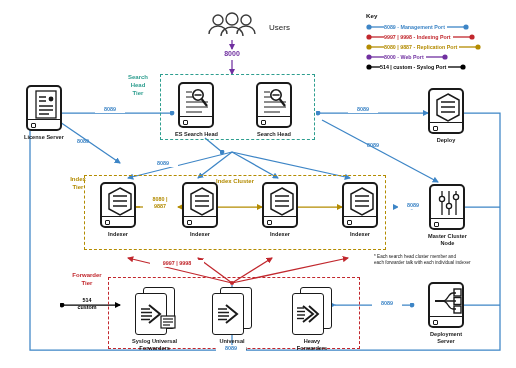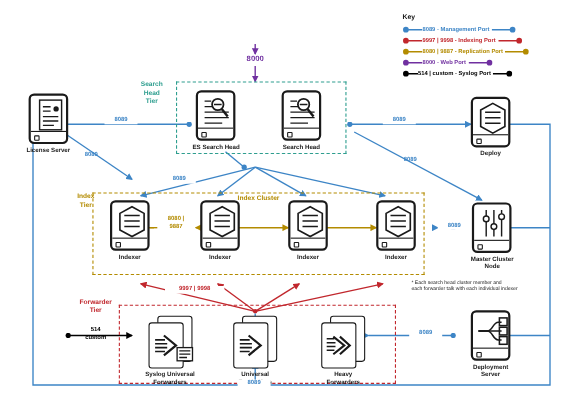--- a/index.html
+++ b/index.html
@@ -122,20 +122,33 @@
 
   <div class="tierbox" style="left:84px;top:175px;width:302px;height:75px;border:1.3px dashed #b38b00;"></div>
   <div class="tierlbl" style="left:195px;top:178px;width:80px;color:#b38b00;">Index Cluster</div>
   <div class="tierlbl" style="left:62px;top:176px;width:32px;color:#b38b00;">Index
 Tier</div>
 
   <div class="tierbox" style="left:108px;top:277px;width:252px;height:72px;border:1.3px dashed #c1272d;"></div>
   <div class="tierlbl" style="left:64px;top:272px;width:46px;color:#c1272d;">Forwarder
 Tier</div>
 
+  <div class="users">
+    <svg width="56" height="30" viewBox="0 0 56 30">
+      <g fill="none" stroke="#3a3a3a" stroke-width="1.4">
+        <circle cx="13" cy="8" r="5"></circle>
+          <path d="M4,22 a9,8 0 0 1 18,0"></path>
+        <circle cx="41" cy="8" r="5"></circle>
+          <path d="M32,22 a9,8 0 0 1 18,0"></path>
+        <circle cx="27" cy="7" r="6"></circle>
+          <path d="M16,24 a11,9 0 0 1 22,0"></path>
+      </g>
+    </svg>
+    <span class="userslbl">Users</span>
+  </div>
   <div class="portlbl" style="left:212px;top:50px;width:40px;color:#7030a0;font-size:7px;">8000</div>
 
   <div class="node" style="left:24px;top:85px;">
     <div class="box">
       <div class="glyph">
         <svg width="36" height="36" viewBox="0 0 36 36">
           <rect x="8" y="4" width="20" height="27" fill="none" stroke="#1a1a1a" stroke-width="1.3"></rect>
           <circle cx="23" cy="12" r="2.4" fill="#1a1a1a"></circle>
           <g stroke="#1a1a1a" stroke-width="1.3">
             <path d="M11,10 h7"></path>

